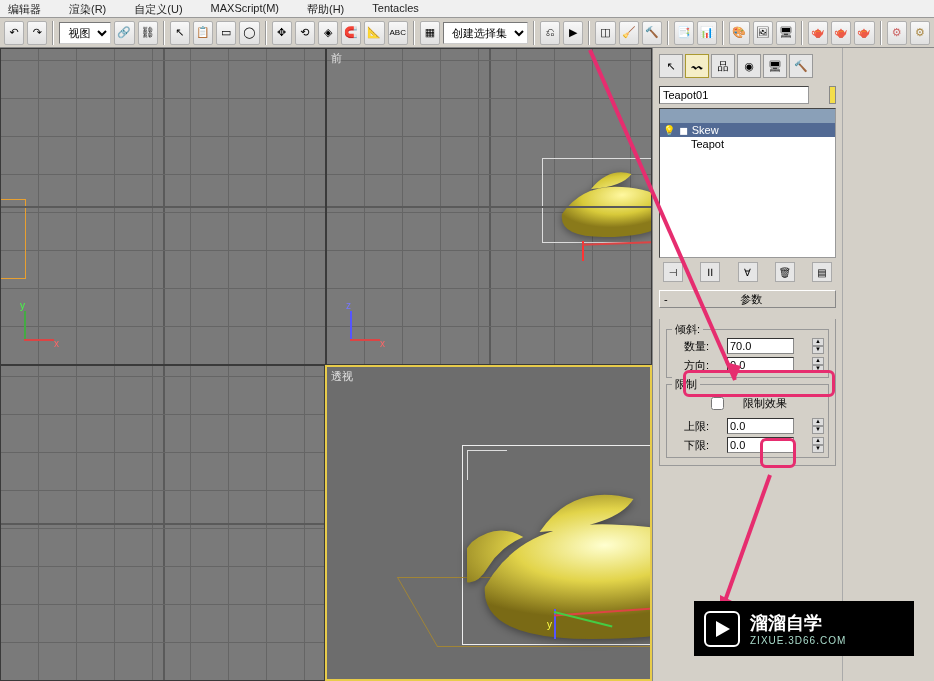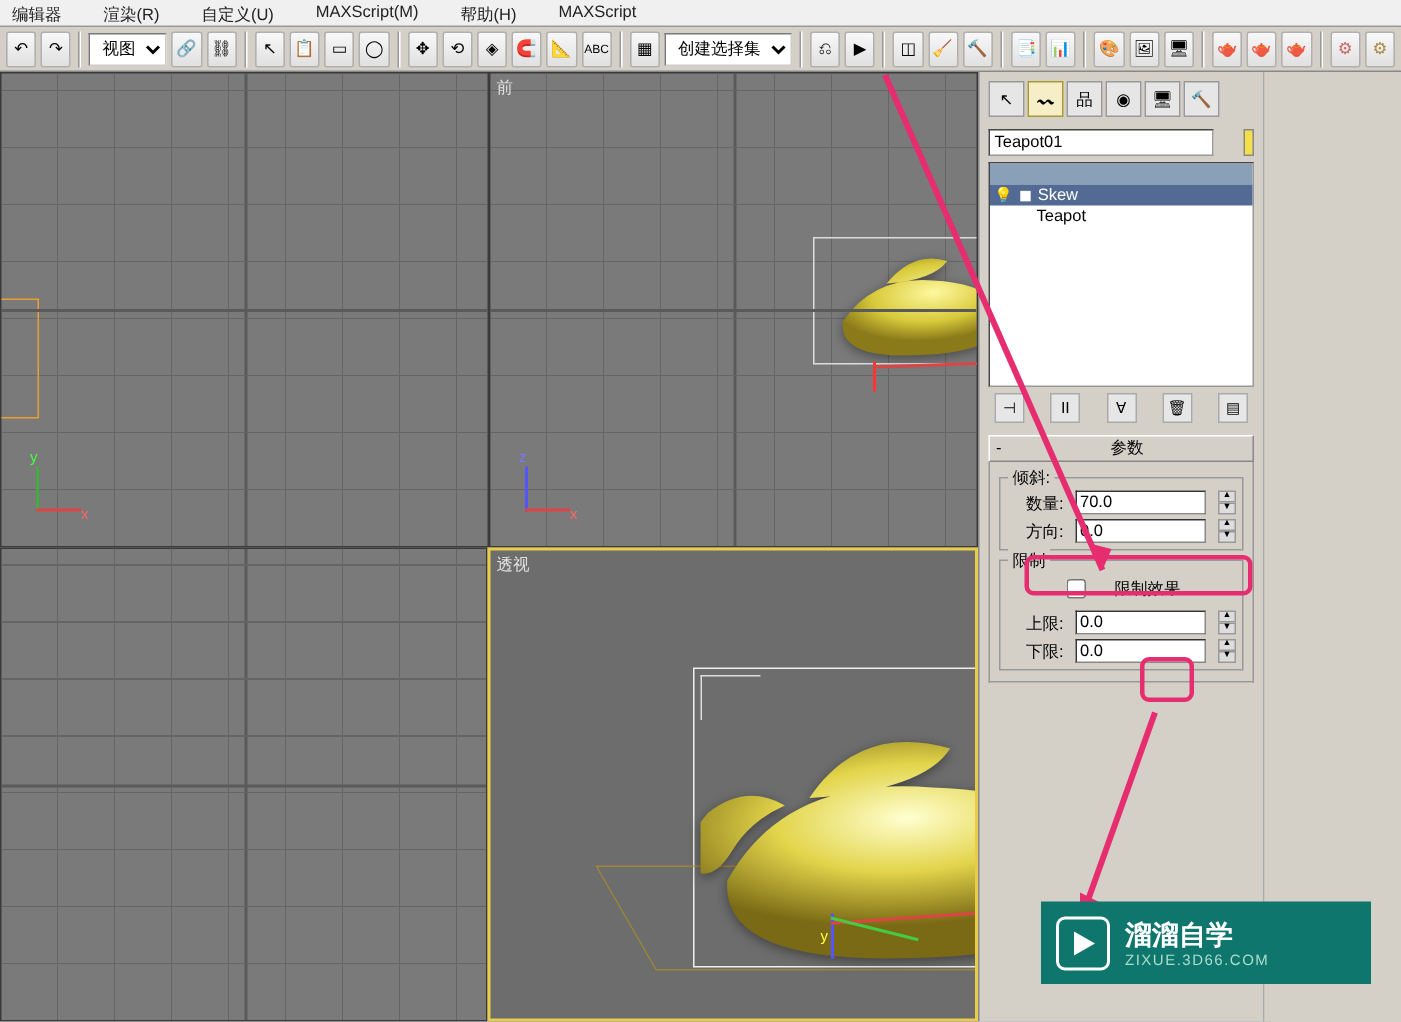--- a/index.html
+++ b/index.html
@@ -59,55 +59,55 @@
     .cp-stack-item.sel span { color: #fff; }
     .cp-stack-item .bulb { font-size:10px; color:#333; }
     .cp-stack-item .plus { font-weight:bold; font-size:10px; }
     
     .cp-stack-btns { display:flex; gap:8px; padding:4px; justify-content: space-between; margin: 0 4px; }
     .cp-sbtn { width:20px; height:20px; border:1px solid #aaa; background:#e6e6e6; display:flex; align-items:center; justify-content:center; cursor:pointer; font-size:10px; }
     
     .cp-rollout { margin:4px; }
     .cp-roll-hdr { height:18px; background:#d4d0c8; border:1px solid #888; border-top-color:#fff; border-left-color:#fff; text-align:center; line-height:16px; }
     .cp-roll-minus { float:left; margin-left:4px; }
-    .cp-roll-body { border:1px solid #999; border-top:none; padding:4px 6px 7px; }
+    .cp-roll-body { border:1px solid #999; border-top:none; padding:4px 6px 7px;margin-top:11px; }
     
     .cp-grp { margin-top:6px; position:relative; }
     .cp-grp-label { position:absolute; top:-7px; left:6px; background:#d4d0c8; padding:0 3px; z-index:1; }
     .cp-grp-box { border:1px solid #999; padding:8px 4px 4px; display:flex; flex-direction:column; gap:3px; }
-    .cp-field { display:flex; align-items:center; gap:8px; }
+    .cp-field { display:flex; align-items:center; gap:18px; }
     .cp-field-label { width:38px; text-align:right; }
     .cp-spinner { flex:1; height:16px; border:1px inset #888; background:#fff; padding:0 2px; font-size:11px; width:60px; }
     .cp-spin-btns { display:flex; flex-direction:column; width:12px; }
     .cp-spin-btn { height:8px; border:1px solid #999; background:#ddd; font-size:6px; line-height:4px; text-align:center; cursor:pointer; }
     
     .cp-radios { display:flex; gap:6px; padding:4px 2px; justify-content: space-around; }
     .cp-radio { display:flex; align-items:center; gap:2px; }
     
     .cp-check { display:flex; align-items:center; gap:19px; margin:3px 0 4px 40px; }
     
     .highlight-red { position:absolute; border:3px solid #e62d6f; border-radius:6px; pointer-events:none; z-index:50; }
     .arrow-svg { position:absolute; pointer-events:none; z-index:40; }
     
-    .watermark { position:absolute; bottom:25px; right:20px; width:220px; height:55px; background:#0f766e; display:flex; align-items:center; padding:0 10px; gap:10px; z-index:60; }
+    .watermark { position:absolute; bottom:25px; right:20px; width:220px; height:55px; background:#000000; display:flex; align-items:center; padding:0 10px; gap:10px; z-index:60; }
     .wm-icon { width:36px; height:36px; border:2px solid #fff; border-radius:6px; display:flex; align-items:center; justify-content:center; }
     .wm-text { color:#fff; }
     .wm-main { font-size:18px; font-weight:bold; }
     .wm-sub { font-size:10px; color:#adc; letter-spacing:1px;text-align:center; }
   </style>
 </head>
 <body>
 
 <div class="menu-bar">
   <span class="menu-item">编辑器</span>
   <span class="menu-item">渲染(R)</span>
   <span class="menu-item">自定义(U)</span>
   <span class="menu-item">MAXScript(M)</span>
   <span class="menu-item">帮助(H)</span>
-  <span class="menu-item">MAXScript</span>
+  <span class="menu-item">Tentacles</span>
 </div>
 
 <div class="toolbar">
   <div class="tb-btn">↶</div>
   <div class="tb-btn">↷</div>
   <div class="tb-sep"></div>
   <select class="tb-dropdown narrow"><option>视图</option></select>
   <div class="tb-btn">🔗</div>
   <div class="tb-btn">⛓</div>
   <div class="tb-sep"></div>

